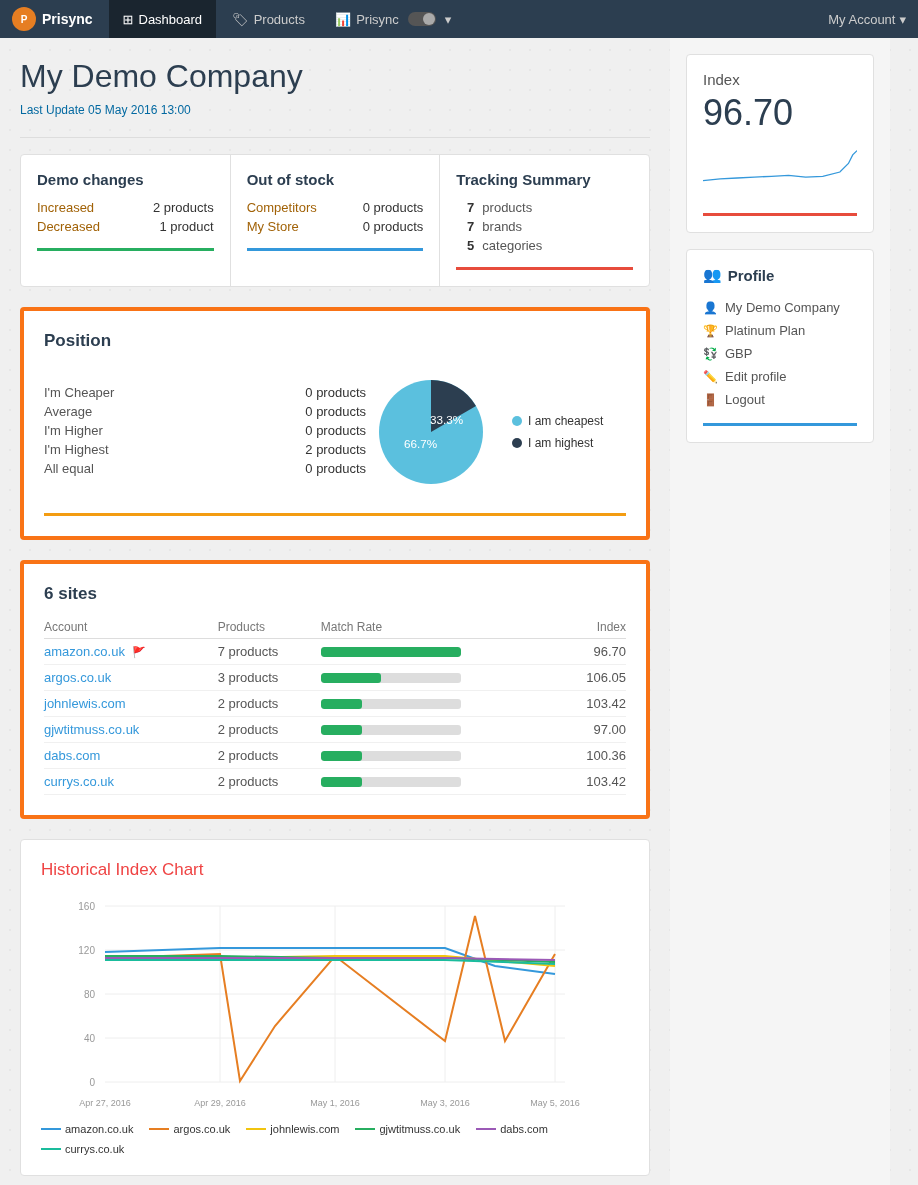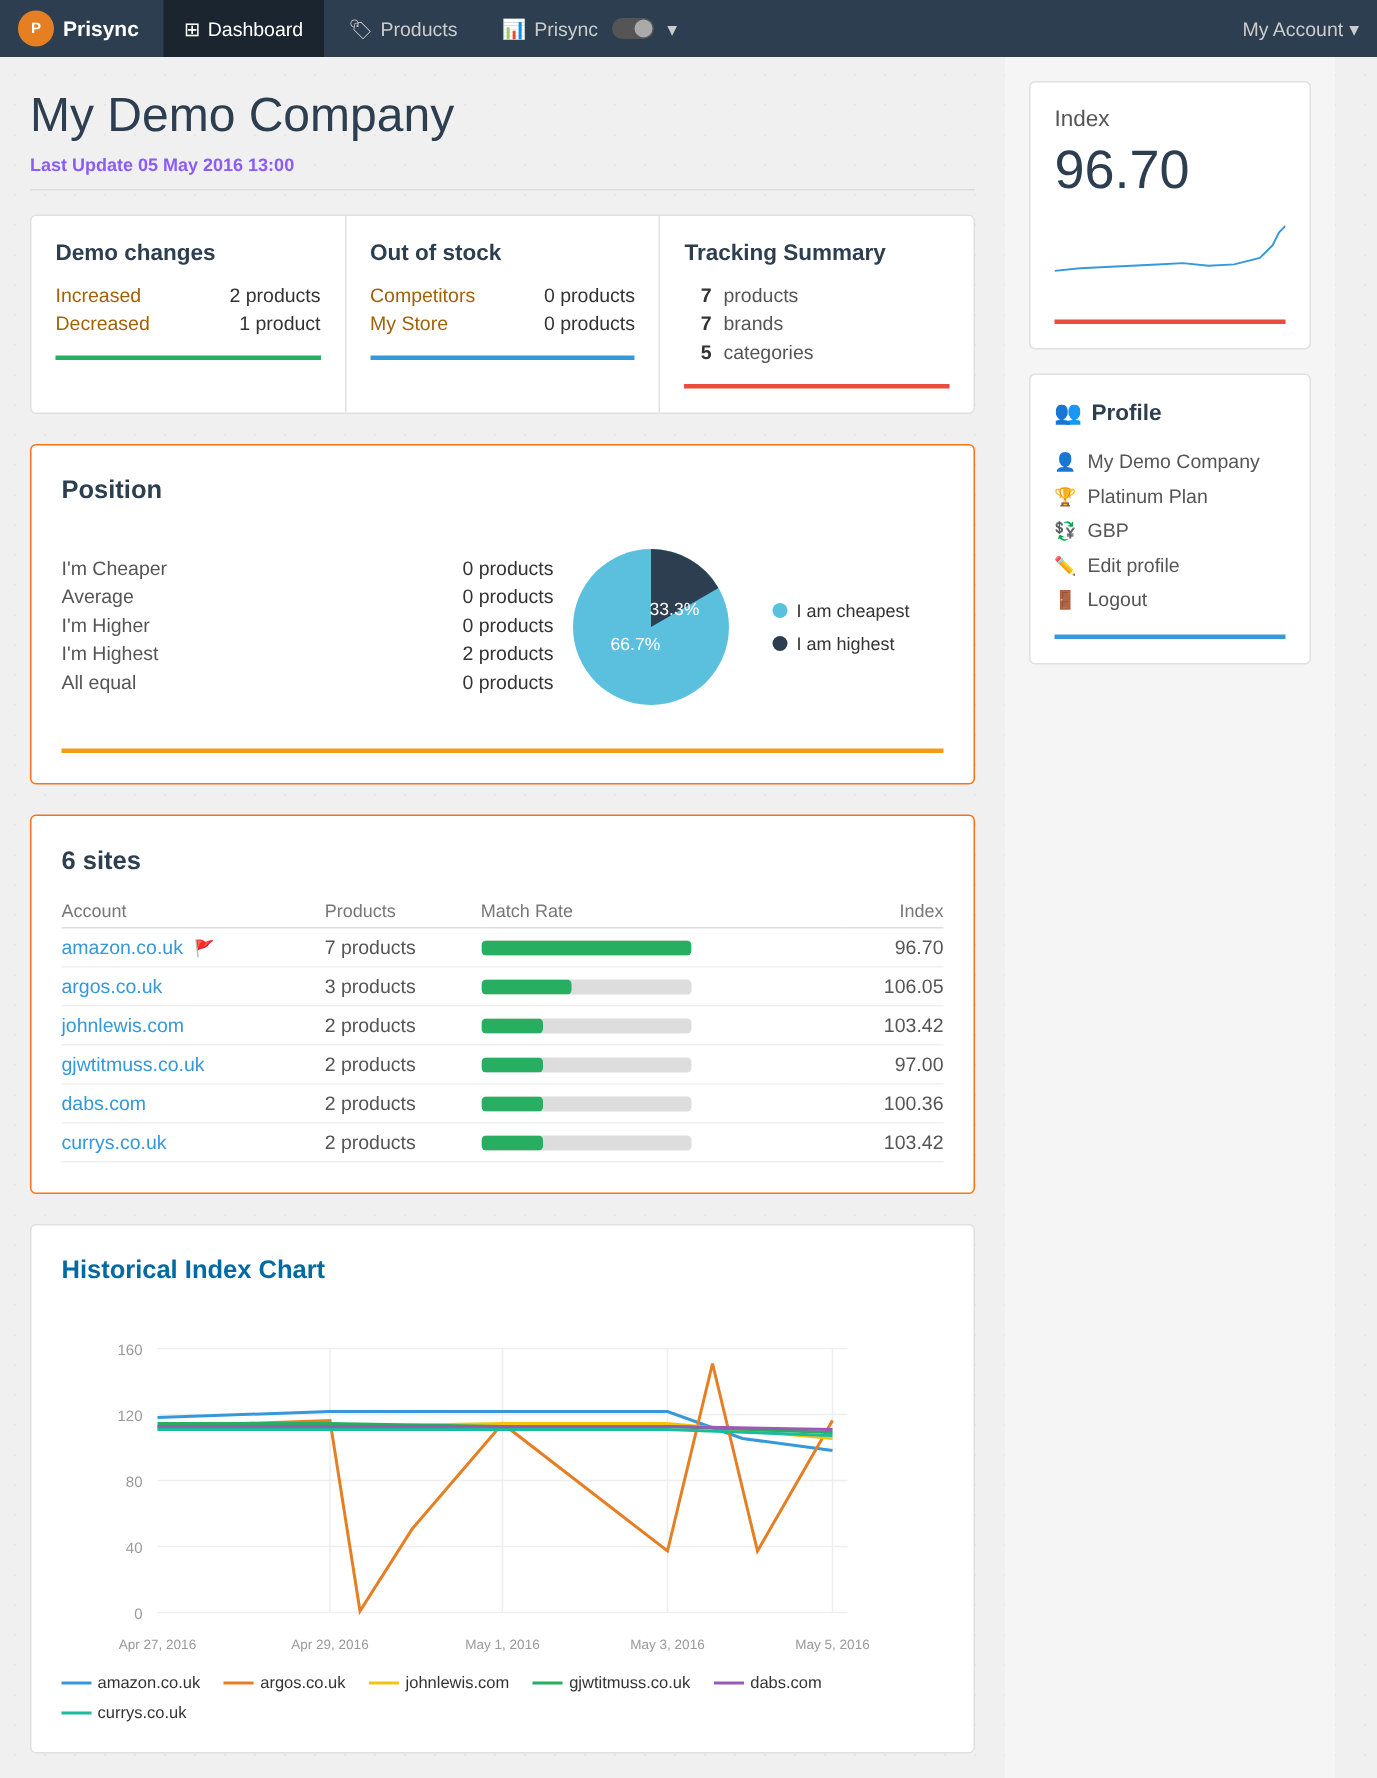--- a/index.html
+++ b/index.html
@@ -16,42 +16,42 @@
     .nav-toggle { background: #555; border-radius: 10px; width: 28px; height: 14px; position: relative; margin: 0 4px; }
     .nav-toggle-dot { width: 12px; height: 12px; background: #aaa; border-radius: 50%; position: absolute; top: 1px; right: 1px; }
 
     
     .page { display: flex; min-height: calc(100vh - 38px); }
     .main { flex: 1; padding: 20px; max-width: 670px; }
     .sidebar { width: 220px; padding: 16px; background: #f5f5f5; }
 
     
     .company-title { font-size: 32px; font-weight: 300; color: #2c3e50; margin-bottom: 8px; }
-    .last-update { font-size: 12px; color: #8b5cf6; margin-bottom: 9px; font-weight: bold; }
+    .last-update { font-size: 12px; color: #0369a1; margin-bottom: 20px; }
     .header-divider { border: none; border-top: 1px solid #ddd; margin-bottom: 16px; }
 
     
     .cards-row { display: flex; gap: 0; margin-bottom: 20px; background: #fff; border: 1px solid #e0e0e0; border-radius: 4px; overflow: hidden; }
     .card { flex: 1; padding: 16px; }
     .card:not(:last-child) { border-right: 1px solid #e0e0e0; }
     .card-title { font-size: 15px; font-weight: 600; color: #2c3e50; margin-bottom: 12px; }
     .card-row { display: flex; justify-content: space-between; margin-bottom: 4px; font-size: 13px; }
     .card-label { color: #a16207; }
     .card-value { color: #333; }
     .card-bottom-line { height: 3px; margin-top: 14px; }
     .green-line { background: #27ae60; }
     .blue-line { background: #3498db; }
     .red-line { background: #e74c3c; }
     .tracking-numbers { display: flex; flex-direction: column; gap: 4px; }
     .tracking-row { display: flex; gap: 8px; font-size: 13px; align-items: center; }
     .tracking-num { font-weight: bold; color: #333; min-width: 18px; text-align: right; }
     .tracking-lbl { color: #555; }
 
     
-    .section-card { background: #fff; border: 1px solid #f97316; border-radius: 4px; padding: 20px; margin-bottom: 20px; }
+    .section-card { background: #fff; border: 4px solid #f97316; border-radius: 4px; padding: 20px; margin-bottom: 20px; }
     .section-title { font-size: 17px; font-weight: 600; color: #2c3e50; margin-bottom: 16px; }
     .position-container { display: flex; align-items: center; }
     .position-table { flex: 1; }
     .position-row { display: flex; justify-content: space-between; margin-bottom: 4px; font-size: 13px; }
     .position-label { color: #555; }
     .position-value { color: #333; }
     .chart-area { width: 260px; display: flex; align-items: center; gap: 16px; }
     .pie-container { position: relative; width: 130px; height: 130px; }
     .pie-legend { display: flex; flex-direction: column; gap: 8px; font-size: 12px; }
     .legend-item { display: flex; align-items: center; gap: 6px; }
@@ -64,21 +64,21 @@
     .sites-table th { text-align: left; font-size: 12px; color: #777; font-weight: 500; padding: 4px 0; border-bottom: 1px solid #ddd; }
     .sites-table th.right { text-align: right; }
     .sites-table td { padding: 5px 0; font-size: 13px; border-bottom: 1px solid #f0f0f0; vertical-align: middle; }
     .sites-table td.right { text-align: right; color: #555; }
     .company-link { color: #3498db; text-decoration: none; }
     .match-bar-bg { background: #ddd; border-radius: 3px; height: 10px; width: 140px; overflow: hidden; }
     .match-bar-fill { height: 100%; background: #27ae60; border-radius: 3px; }
 
     
     .chart-section { background: #fff; border: 1px solid #e0e0e0; border-radius: 4px; padding: 20px; margin-bottom: 20px; }
-    .chart-title { font-size: 17px; font-weight: 700; color: #0369a1; margin-bottom: 32px; }
+    .chart-title { font-size: 17px; font-weight: 400; color: #ef4444; margin-bottom: 16px; }
     .chart-wrapper { position: relative; }
     svg.line-chart { width: 100%; height: 220px; }
 
     
     .index-widget { background: #fff; border: 1px solid #e0e0e0; border-radius: 4px; padding: 16px; margin-bottom: 16px; }
     .index-label { font-size: 15px; color: #555; margin-bottom: 4px; }
     .index-value { font-size: 36px; font-weight: 300; color: #2c3e50; margin-bottom: 8px; }
     .index-chart { width: 100%; height: 60px; }
     .index-bottom-line { height: 3px; background: #e74c3c; margin-top: 8px; }
 

